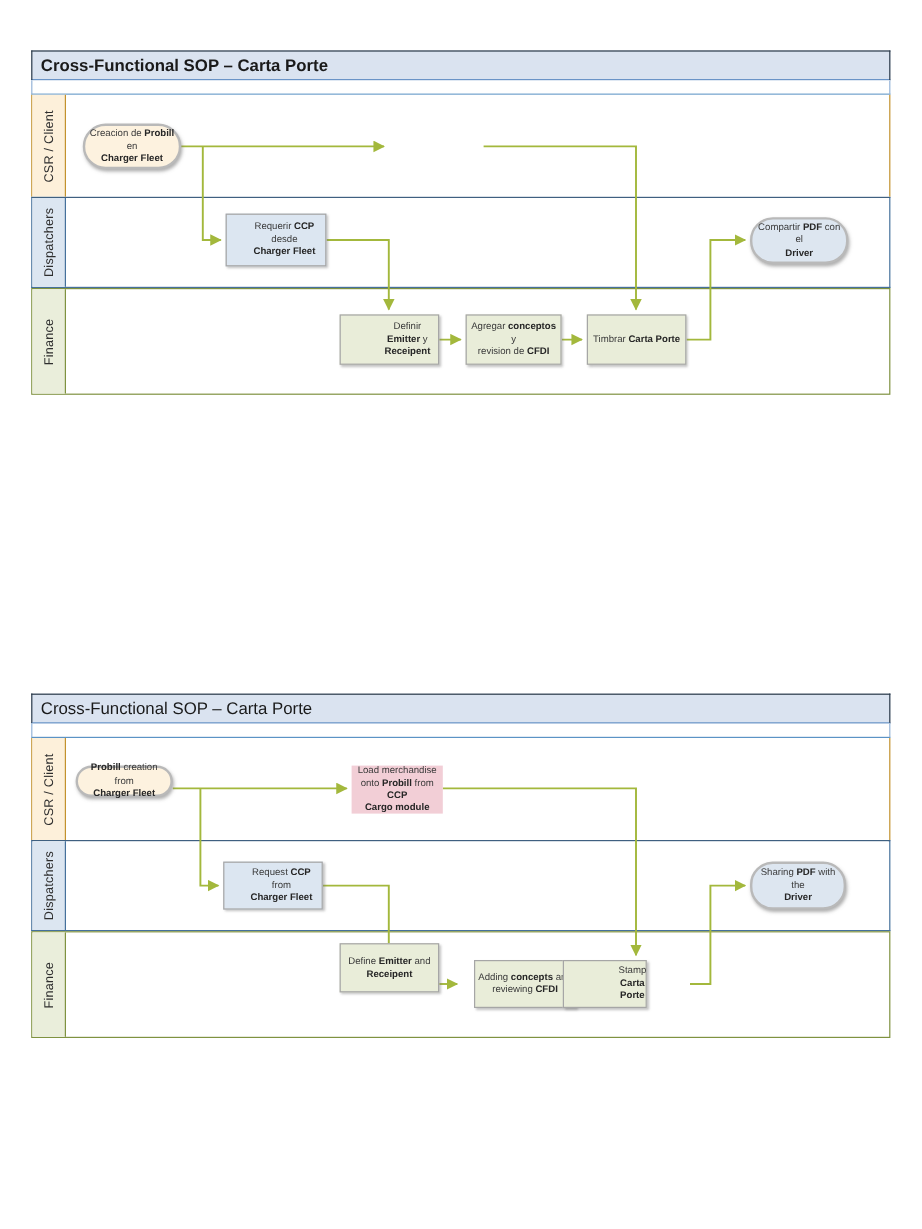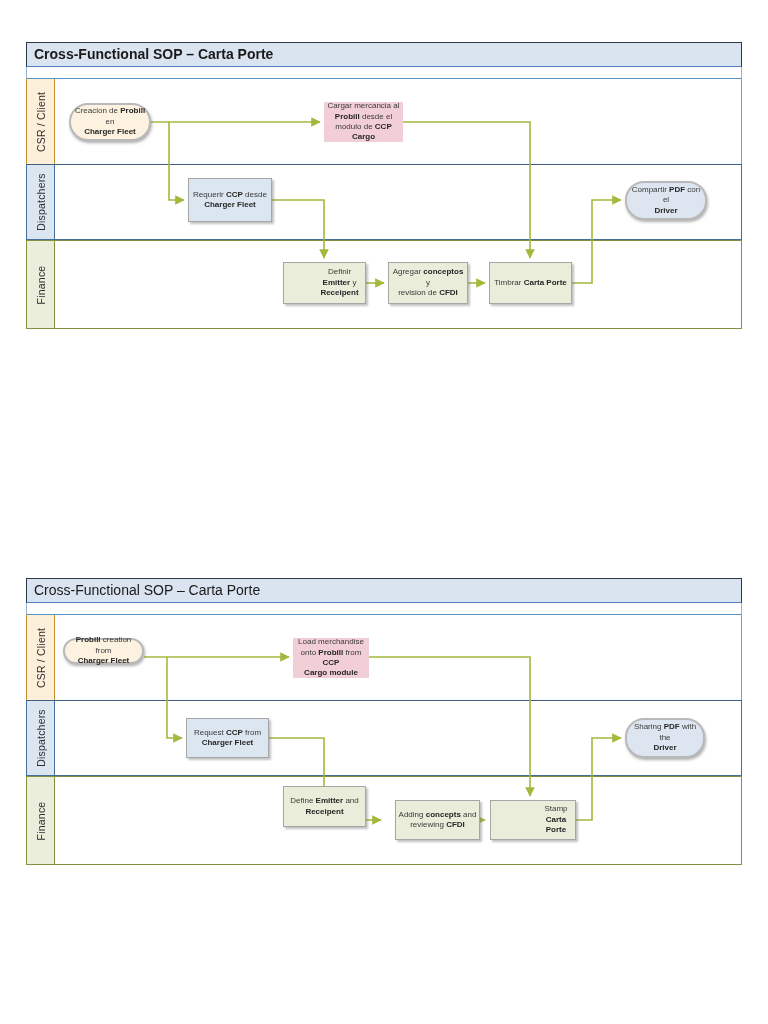--- a/index.html
+++ b/index.html
@@ -31,21 +31,21 @@
   .lane-fin .lane-label { background:#eaeedb; border-right:1.5px solid #7f9240; }
   .vtext { position:absolute; left:50%; top:50%;
     transform:translate(-50%,-50%) rotate(-90deg); transform-origin:center;
     white-space:nowrap; font-size:10.5px; color:#2e2e2e; letter-spacing:0.2px; }
 
   .node { position:absolute; display:flex; align-items:center; justify-content:center;
     text-align:center; font-size:8px; line-height:1.3; color:#3a3a3a; padding:2px;
     z-index:2; }
   .node b { font-weight:700; color:#262626; }
   .box { background:#e9edd9; border:1.5px solid #a6a6a6; box-shadow:1.5px 1.5px 2px rgba(120,120,120,0.45); }
-  .box-blue { background:#dce6f1; }
+  .box-blue { background:#dce6f1;padding-left:16px; }
   .box-pink { background:#f2ced6; border:none; box-shadow:none; }
   .pill { border-radius:19px; border:2.5px solid #b9b9b9; box-shadow:1px 2px 3px rgba(110,110,110,0.55); }
   .pill-peach { background:#fdf2df; }
   .pill-blue  { background:#dde6f0; }
 
   
   .d1 .n-create   { left:43px;  top:61px;  width:82px; height:38px; }
   .d1 .n-load     { left:298px; top:60px;  width:79px; height:40px; }
   .d1 .n-request  { left:162px; top:136px; width:84px; height:44px; }
   .d1 .n-share    { left:599px; top:139px; width:82px; height:39px; }
@@ -53,21 +53,21 @@
   .d1 .n-concepts { left:362px; top:220px; width:80px; height:42px; }
   .d1 .n-stamp    { left:463px; top:220px; width:83px; height:42px; }
 
   
   .d2 .n-create   { left:37px;  top:60px;  width:81px; height:26px; }
   .d2 .n-load     { left:267px; top:60px;  width:76px; height:40px; }
   .d2 .n-request  { left:160px; top:140px; width:83px; height:40px; }
   .d2 .n-share    { left:599px; top:140px; width:80px; height:40px; }
   .d2 .n-define   { left:257px; top:208px; width:83px; height:41px; }
   .d2 .n-concepts { left:369px; top:222px; width:85px; height:40px; }
-  .d2 .n-stamp    { left:464px; top:222px; width:86px; height:40px;padding-left:48px; }
+  .d2 .n-stamp    { left:443px; top:222px; width:70px; height:40px;padding-left:48px; }
 
   .arrows { position:absolute; left:0; top:0; width:716px; height:287px; z-index:1;
     pointer-events:none; }
   .arrows polyline { fill:none; stroke:#a3b83c; stroke-width:1.6px; }
 </style>
 </head>
 <body>
 
 <div class="page">
 
@@ -101,23 +101,20 @@
       <polyline points="143,80 143,158 158,158" marker-end="url(#ahA)"></polyline>
       <polyline points="377,80 504,80 504,216" marker-end="url(#ahA)"></polyline>
       <polyline points="246,158 298,158 298,216" marker-end="url(#ahA)"></polyline>
       <polyline points="340,241 358,241" marker-end="url(#ahA)"></polyline>
       <polyline points="442,241 459,241" marker-end="url(#ahA)"></polyline>
       <polyline points="546,241 566,241 566,158 595,158" marker-end="url(#ahA)"></polyline>
     </svg>
 
     <div class="node pill pill-peach n-create">
       <span><span>Creacion de </span><b>Probill</b><span> en</span><br><b>Charger Fleet</b></span>
-    </div>
-    <div class="node box-pink n-load">
-      <span><span>Cargar mercancia al</span><br><b>Probill</b><span> desde el</span><br><span>modulo de </span><b>CCP Cargo</b></span>
     </div>
     <div class="node box box-blue n-request">
       <span><span>Requerir </span><b>CCP</b><span> desde</span><br><b>Charger Fleet</b></span>
     </div>
     <div class="node pill pill-blue n-share">
       <span><span>Compartir </span><b>PDF</b><span> con el</span><br><b>Driver</b></span>
     </div>
     <div class="node box n-define">
       <span><span>Definir </span><b>Emitter</b><span> y</span><br><b>Receipent</b></span>
     </div>

